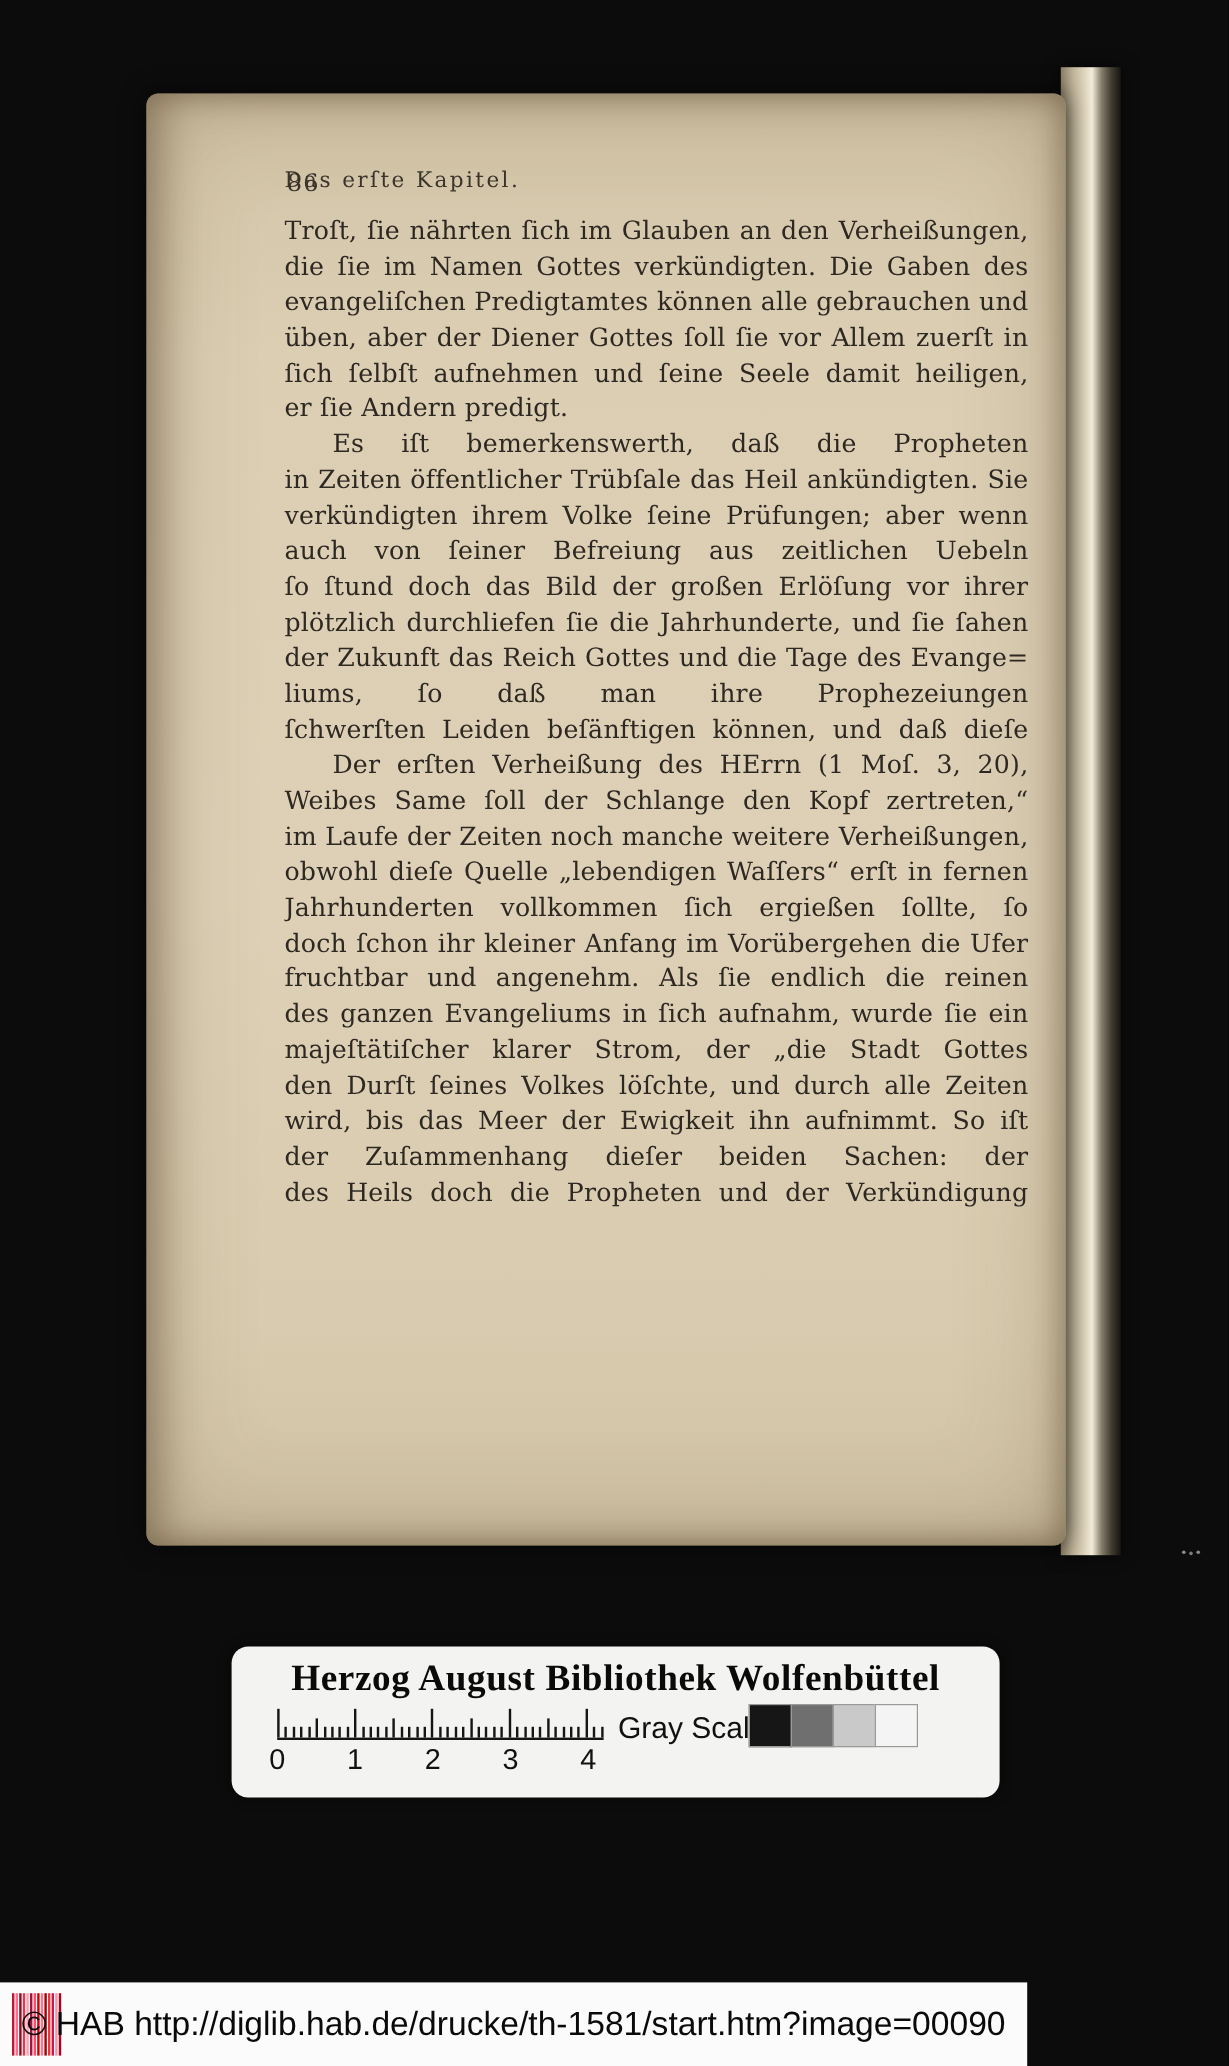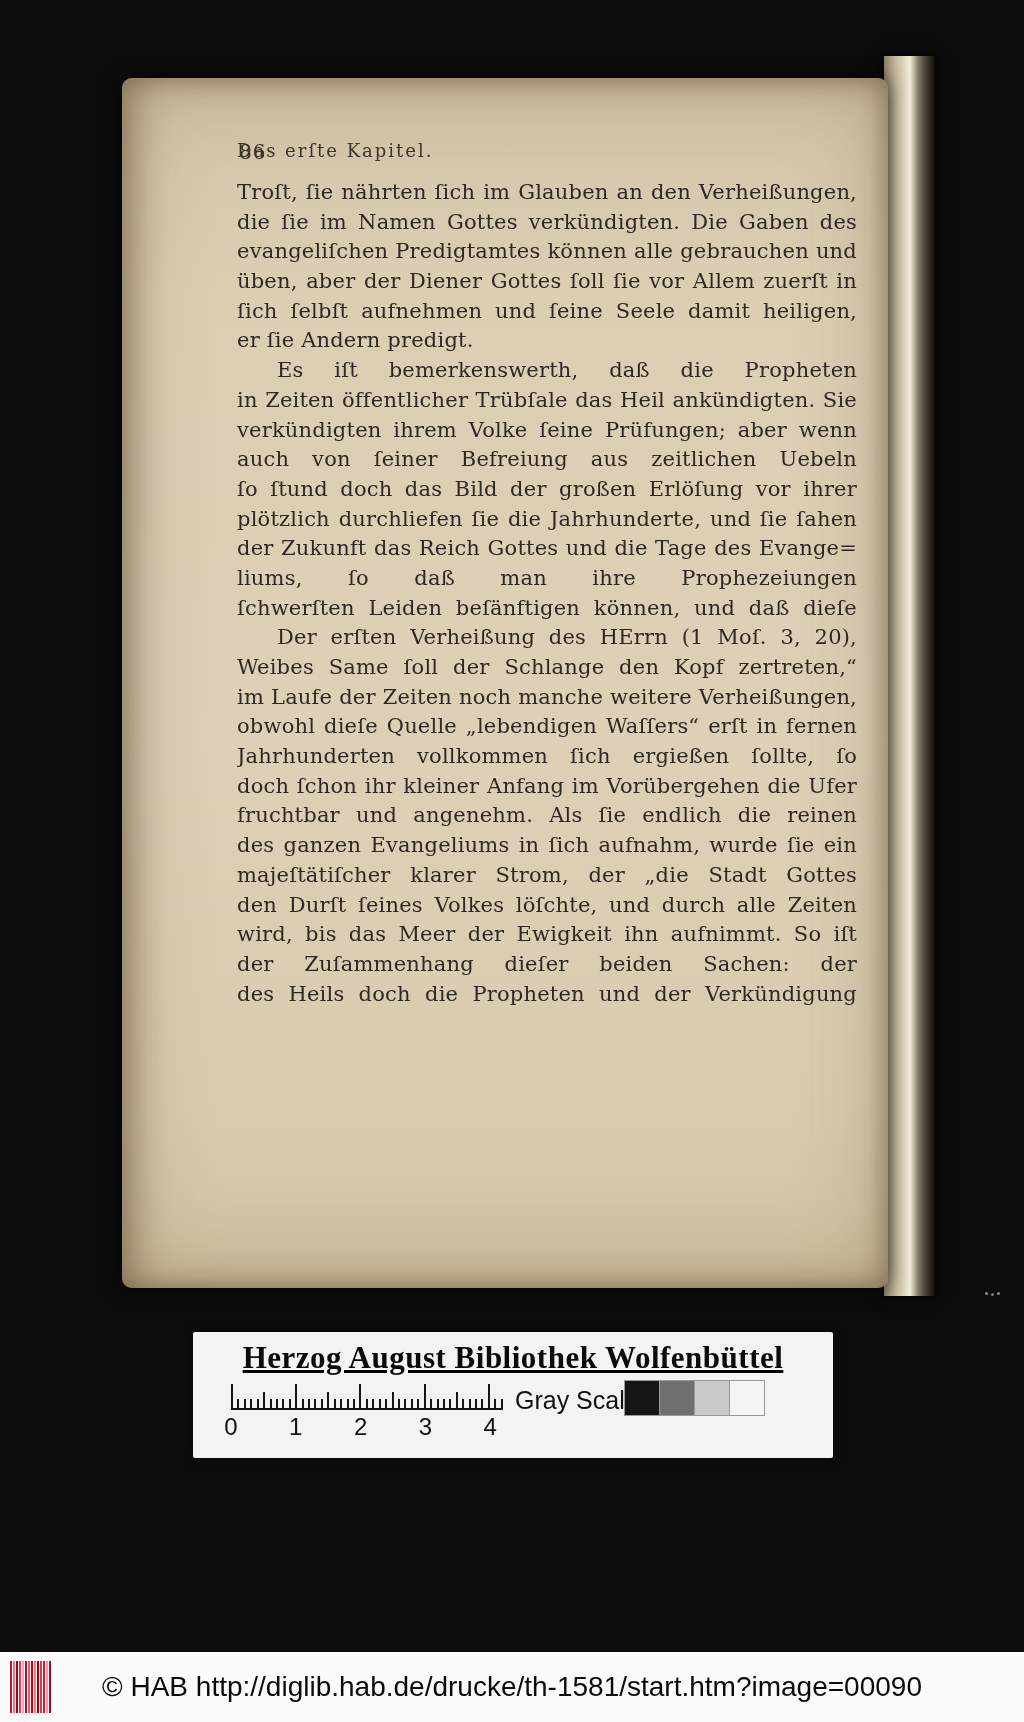--- a/index.html
+++ b/index.html
@@ -21,39 +21,39 @@
   .page-num{position:absolute;left:2px;top:0;font-size:20px;color:#3a332a;letter-spacing:1px;}
   .running-head{display:block;text-align:left;font-size:18px;color:#3b342b;letter-spacing:2px;}
 
   .text-block{position:absolute;top:100px;left:115px;width:620px;}
   .line{height:29.7px;line-height:29.7px;overflow:hidden;font-size:21px;letter-spacing:.2px;
         color:#2e2822;text-align:justify;text-align-last:justify;}
   .line.indent{text-indent:40px;}
   .line.para-end{text-align-last:left;}
 
   
-  .calib-card{position:absolute;left:193px;top:1332px;width:640px;height:126px;border-radius:2px;
-    background:#f3f3f1;box-shadow:0 0 10px rgba(0,0,0,.5);text-decoration:underline;}
+  .calib-card{position:absolute;left:193px;top:1372px;width:640px;height:126px;border-radius:14px;
+    background:#f3f3f1;box-shadow:0 0 10px rgba(0,0,0,.5);}
   .calib-title{margin-top:8px;text-align:center;font-family:"Liberation Serif",serif;
     font-weight:700;font-size:31px;color:#0a0a0a;letter-spacing:.5px;}
   .ruler{position:absolute;left:38px;top:50px;width:272px;height:62px;}
   .ruler-ticks{display:flex;justify-content:space-between;align-items:flex-end;height:26px;
     width:272px;border-bottom:2px solid #151515;}
   .tick{display:block;width:2px;background:#151515;}
   .tick.l{height:24px}.tick.m{height:16px}.tick.s{height:9px}
   .ruler-numbers{position:relative;height:28px;margin-top:3px;width:272px;}
   .ruler-numbers span{position:absolute;top:0;transform:translateX(-50%);
     font-family:"Liberation Sans",sans-serif;font-size:24px;color:#111;}
   .gs-label{position:absolute;left:322px;top:54px;font-family:"Liberation Sans",sans-serif;
     font-size:25px;color:#111;}
   .gs-patches{position:absolute;left:432px;top:48px;display:flex;}
   .patch{width:34px;height:34px;border:1px solid #9a9a9a;margin-left:-1px;}
 
   
-  .footer-band{position:absolute;left:0;top:1652px;width:1024px;height:70px;background:#fbfbfb;}
+  .footer-band{position:absolute;left:0;top:1652px;width:856px;height:70px;background:#fbfbfb;}
   .barcode{position:absolute;left:10px;top:9px;height:52px;display:flex;align-items:stretch;gap:1px;}
   .stripe{display:block;width:2px;}
   .copyright{position:absolute;left:0;right:0;top:0;height:70px;line-height:70px;text-align:center;
     font-family:"Liberation Sans",sans-serif;font-size:28px;color:#0a0a0a;}
 
   .speck{position:absolute;left:985px;top:1292px;width:3px;height:3px;background:#8d8d8d;border-radius:50%;
     box-shadow:6px 1px 0 #7c7c7c,12px 0 0 #8d8d8d;}
 </style>
 </head>
 <body>

